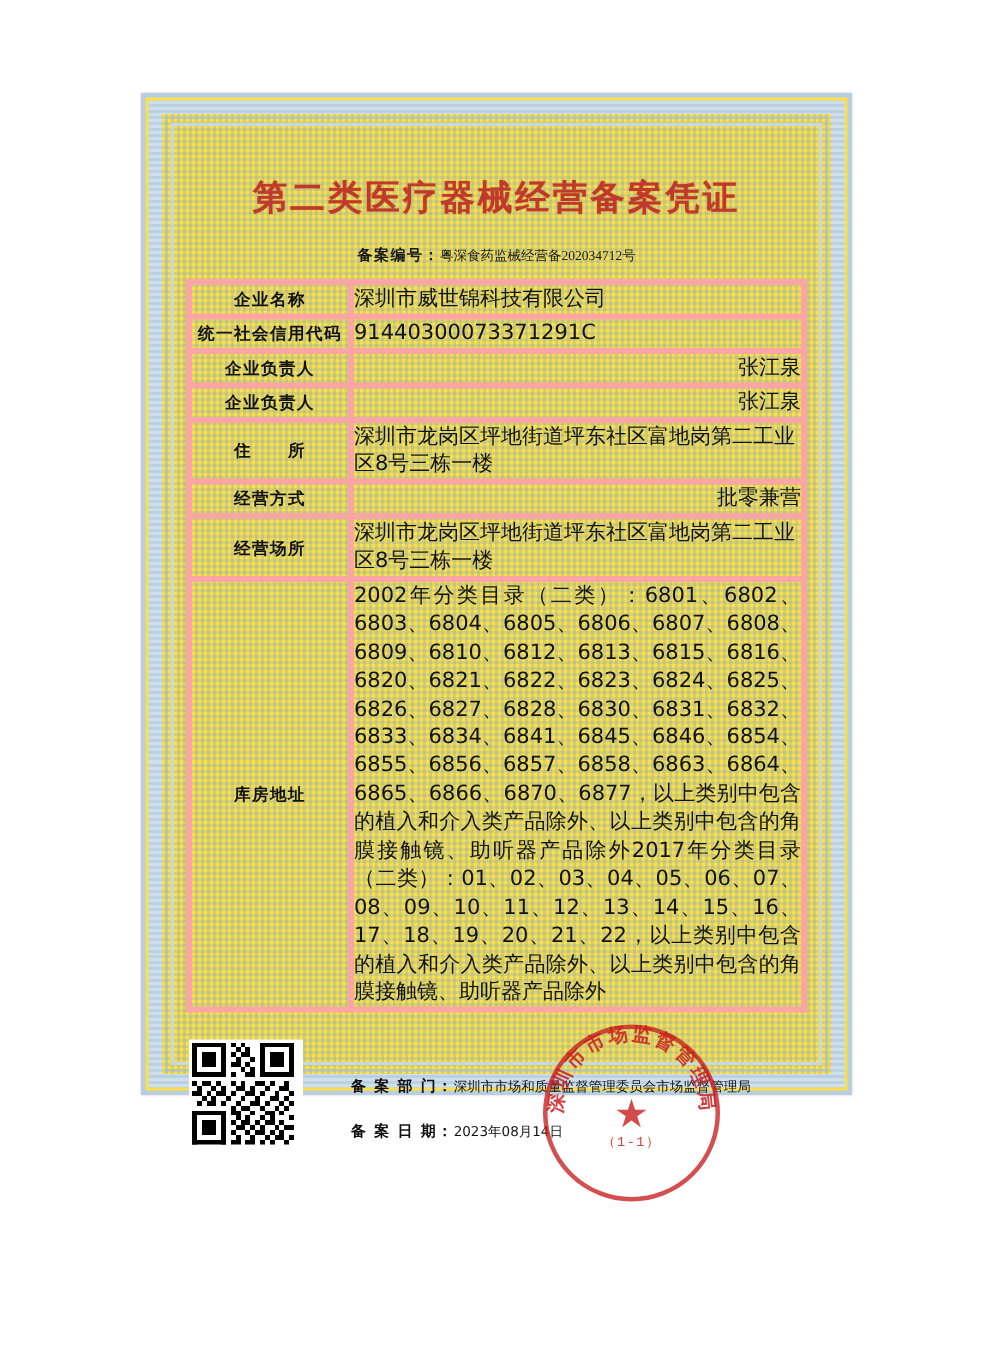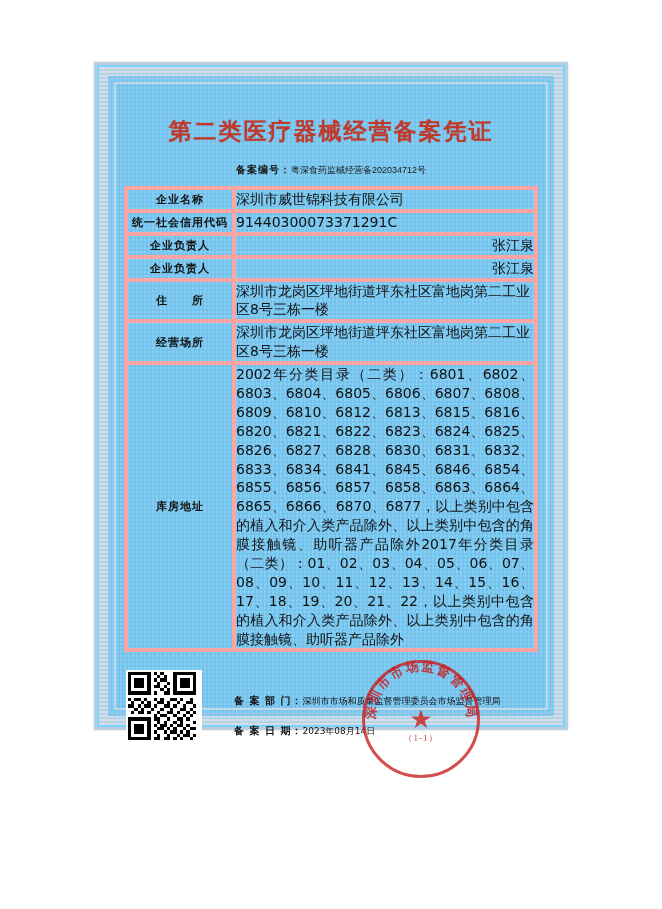--- a/index.html
+++ b/index.html
@@ -15,21 +15,21 @@
     overflow: hidden;
   }
 
   
   .cert-page {
     position: absolute;
     left: 94px;
     top: 62px;
     width: 474px;
     height: 668px;
-    background: #7dd3fc;
+    background: #fde047;
     box-shadow: 0 0 2px rgba(0,0,0,0.18);
   }
 
   
   .border-outer {
     position: absolute;
     inset: 0;
     border: 3px solid #b9cfe0;
   }
   .border-band {
@@ -83,21 +83,21 @@
     margin-top: 24px;
     text-shadow: 0 0 1px rgba(180,50,35,0.4);
   }
 
   .cert-number {
     text-align: center;
     font-size: 10px;
     color: #1a1a1a;
     margin-top: 16px;
     margin-bottom: 9px;
-    font-family: Liberation Sans, sans-serif;
+    font-family: Liberation Serif, serif;
   }
   .cert-number .label {
     font-weight: bold;
     letter-spacing: 1px;
   }
   .cert-number .value {
     font-size: 9px;
   }
 
   table.cert-table {
@@ -201,21 +201,21 @@
     line-height: 1;
   }
   .seal .seal-sub {
     position: absolute;
     left: 0;
     right: 0;
     top: 72px;
     text-align: center;
     color: rgba(200, 30, 30, 0.85);
     font-size: 9px;
-    font-family: Liberation Serif, serif;
+    font-family: Liberation Mono, monospace;
     letter-spacing: 1px;
   }
   .seal-arc {
     position: absolute;
     inset: 0;
   }
   .seal-arc text {
     fill: rgba(200, 30, 30, 0.85);
     font-family: "DejaVu Sans", sans-serif;
     font-size: 13px;
@@ -254,20 +254,24 @@
           <td class="k">企业负责人</td>
           <td class="v center">张江泉</td>
         </tr>
         <tr>
           <td class="k">企业负责人</td>
           <td class="v center">张江泉</td>
         </tr>
         <tr>
           <td class="k">住　　所</td>
           <td class="v">深圳市龙岗区坪地街道坪东社区富地岗第二工业区8号三栋一楼</td>
+        </tr>
+        <tr>
+          <td class="k">经营方式</td>
+          <td class="v center">批零兼营</td>
         </tr>
         <tr>
           <td class="k">经营场所</td>
           <td class="v">深圳市龙岗区坪地街道坪东社区富地岗第二工业区8号三栋一楼</td>
         </tr>
         <tr>
           <td class="k">库房地址</td>
           <td class="v scope-cell">2002年分类目录（二类）：6801、6802、6803、6804、6805、6806、6807、6808、6809、6810、6812、6813、6815、6816、6820、6821、6822、6823、6824、6825、6826、6827、6828、6830、6831、6832、6833、6834、6841、6845、6846、6854、6855、6856、6857、6858、6863、6864、6865、6866、6870、6877，以上类别中包含的植入和介入类产品除外、以上类别中包含的角膜接触镜、助听器产品除外2017年分类目录（二类）：01、02、03、04、05、06、07、08、09、10、11、12、13、14、15、16、17、18、19、20、21、22，以上类别中包含的植入和介入类产品除外、以上类别中包含的角膜接触镜、助听器产品除外</td>
         </tr>
       </tbody>

